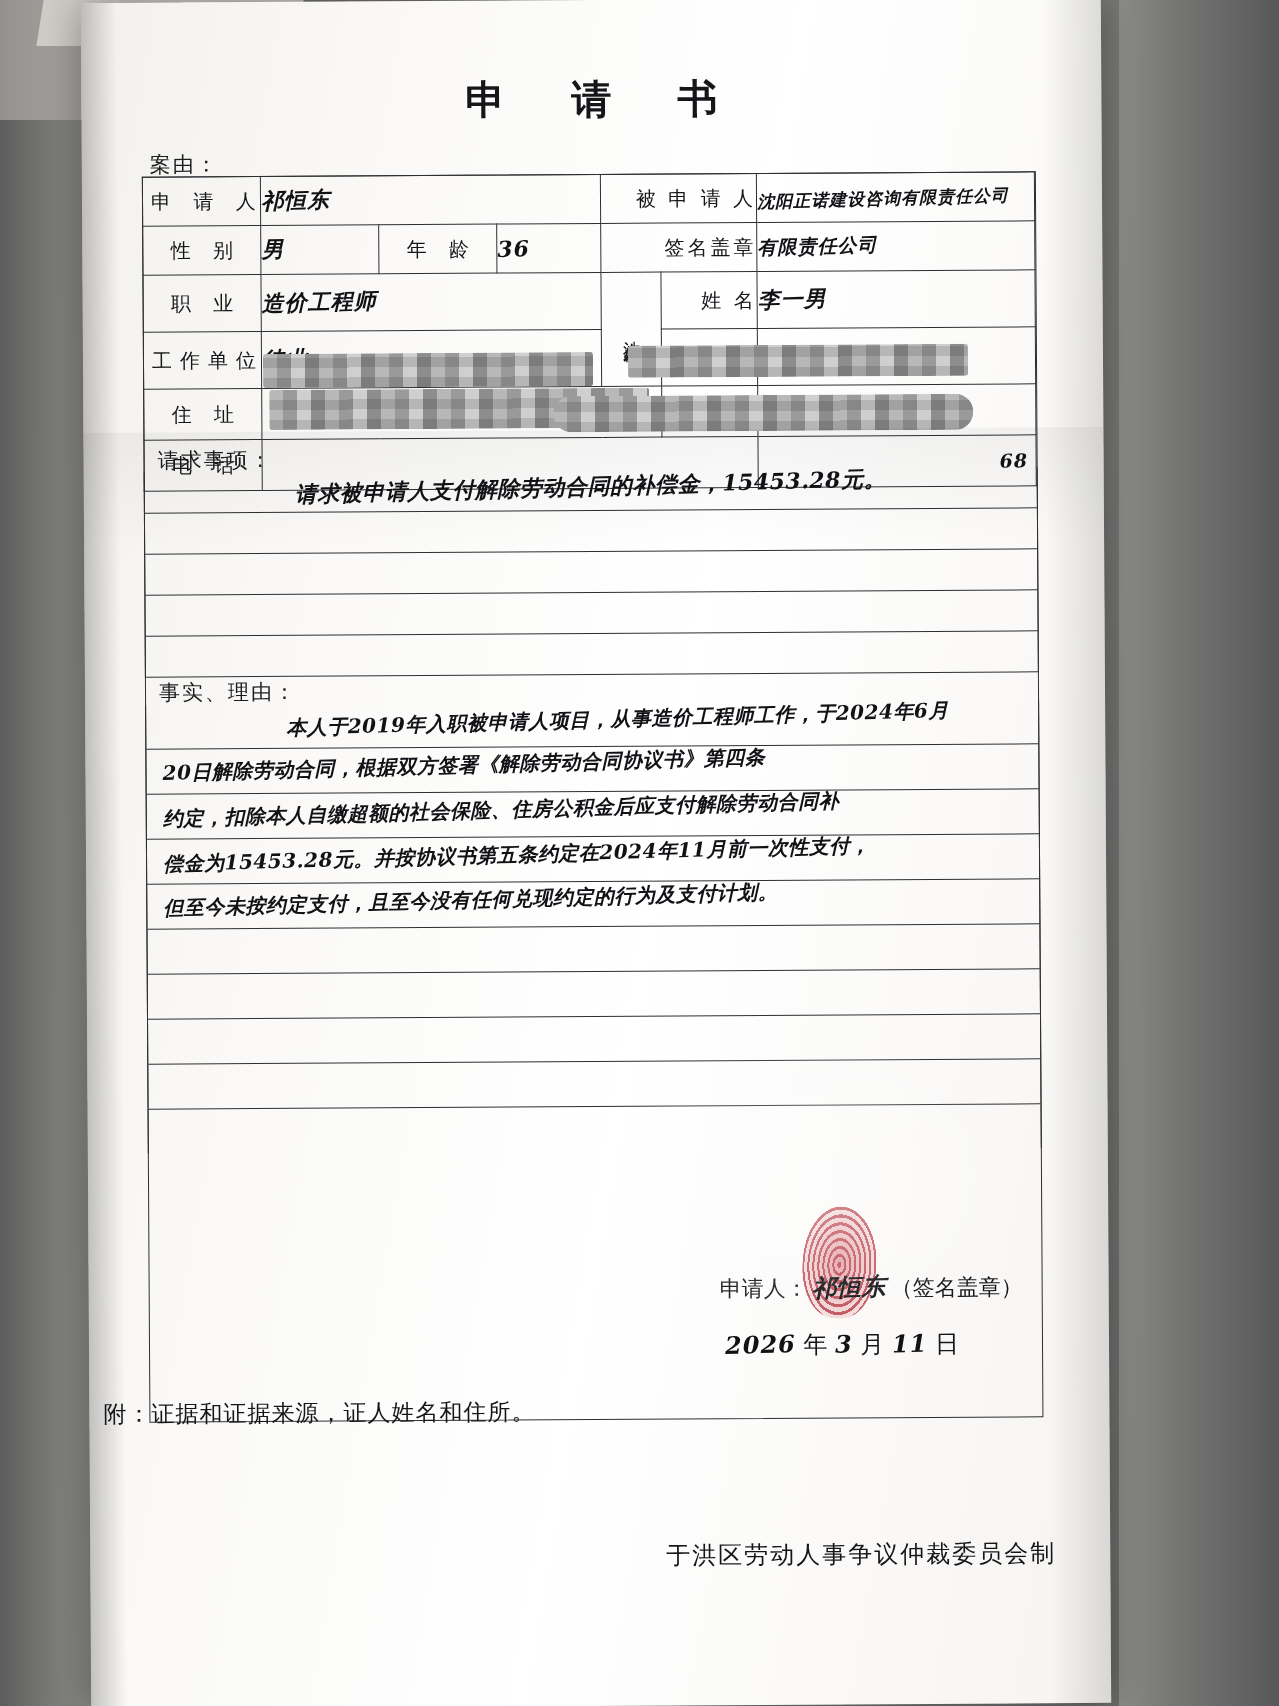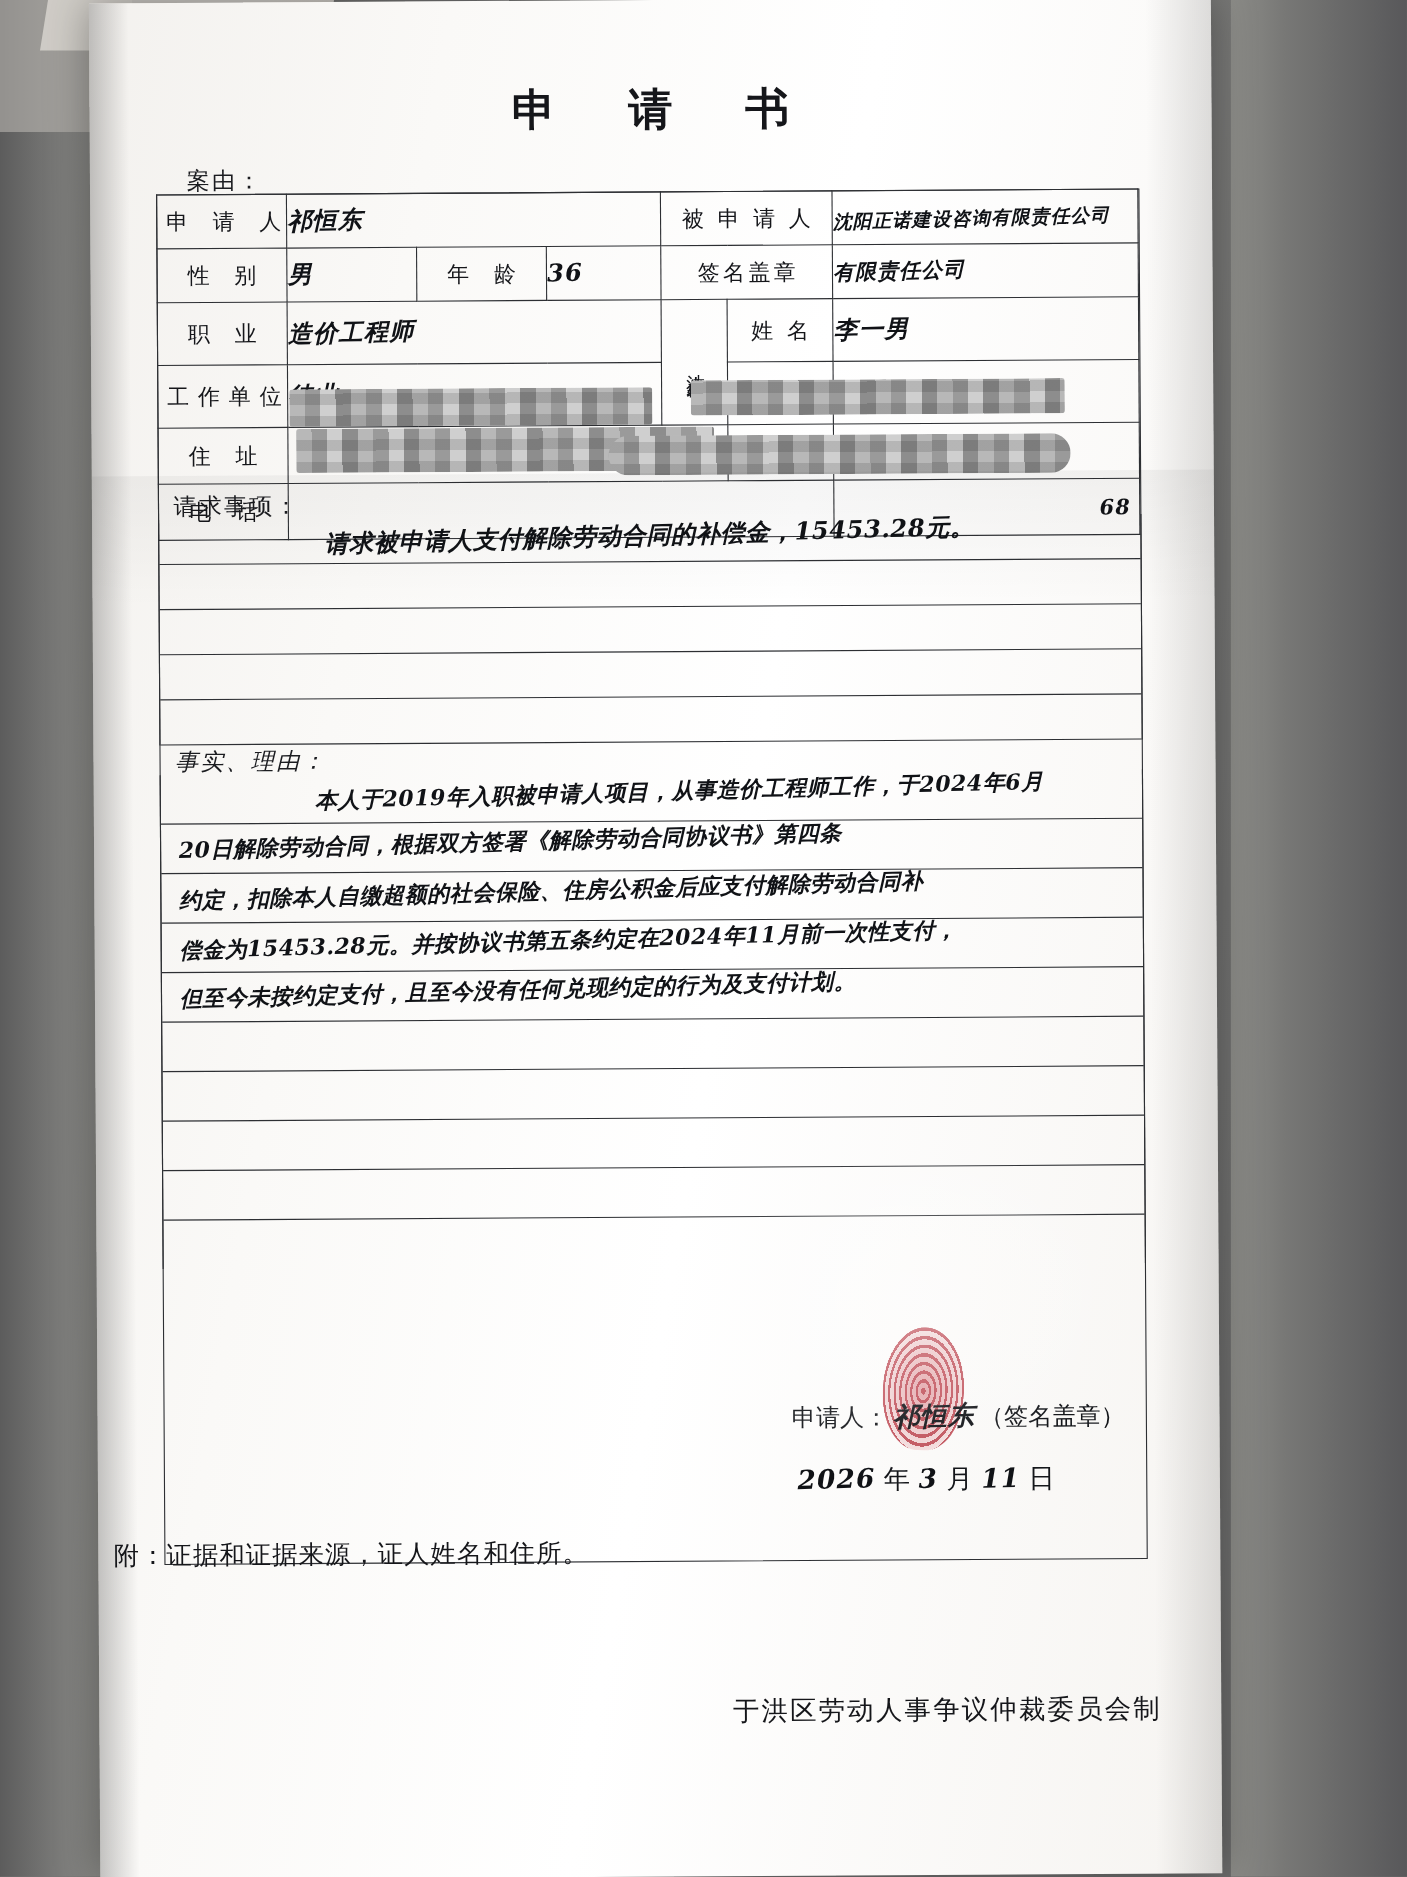--- a/index.html
+++ b/index.html
@@ -77,21 +77,21 @@
     font-size: 40px;
     letter-spacing: 26px;
     font-weight: 700;
     color: #15161a;
     text-indent: 26px;
   }
 
   
   .anyou {
     position: absolute;
-    left: 88px;
+    left: 68px;
     top: 148px;
     font-family: "DejaVu Serif", serif;
     font-size: 21px;
     color: #1b1c20;
     letter-spacing: 2px;
   }
 
   
   .tbl-wrap {
     position: absolute;
@@ -113,21 +113,21 @@
     vertical-align: middle;
     position: relative;
   }
   .lbl {
     text-align: center;
     letter-spacing: 8px;
     text-indent: 8px;
     white-space: nowrap;
   }
   .lbl-tight {
-    text-align: center;
+    text-align: right;
     letter-spacing: 3px;
     text-indent: 3px;
     white-space: nowrap;
   }
   .vcell { padding-left: 10px; }
 
   
   .hw {
     font-family: "DejaVu Serif", serif;
     color: #101216;
@@ -163,21 +163,20 @@
     color: #1b1c20;
   }
   .facts-title {
     position: absolute;
     left: 74px;
     top: 676px;
     font-family: "DejaVu Serif", serif;
     font-size: 21px;
     letter-spacing: 2px;
     color: #1b1c20;
-    font-style: italic;
   }
 
   .lines-box {
     position: absolute;
     left: 60px;
     width: 892px;
     border-left: 1.4px solid #2d2f33;
     border-right: 1.4px solid #2d2f33;
   }
   .rule {

